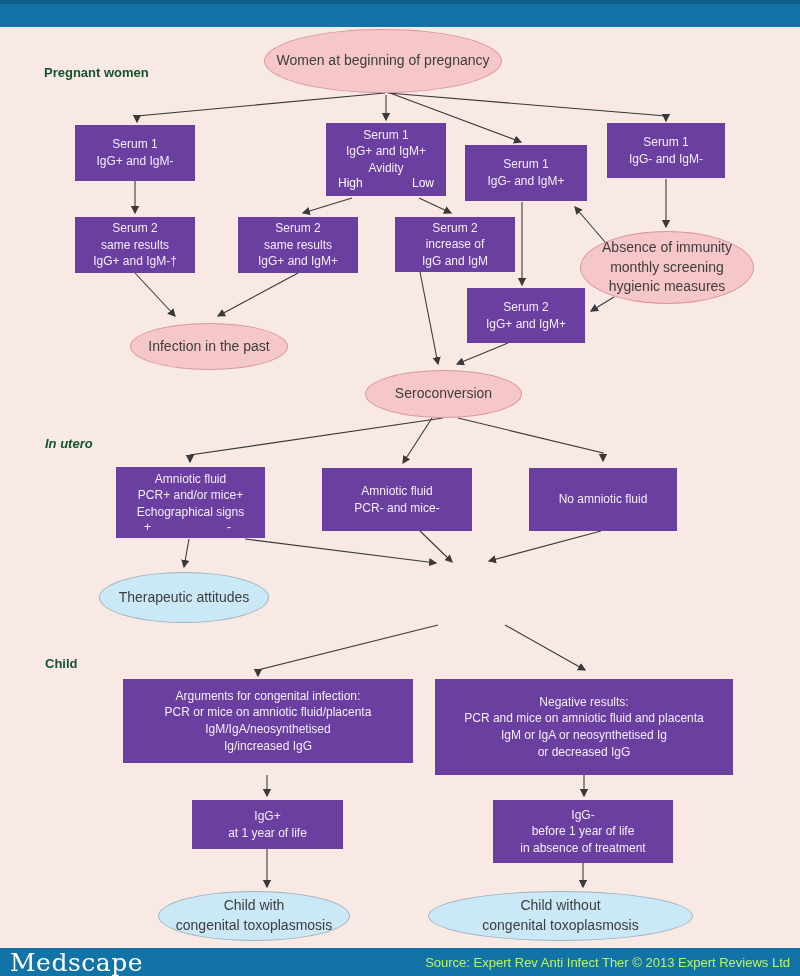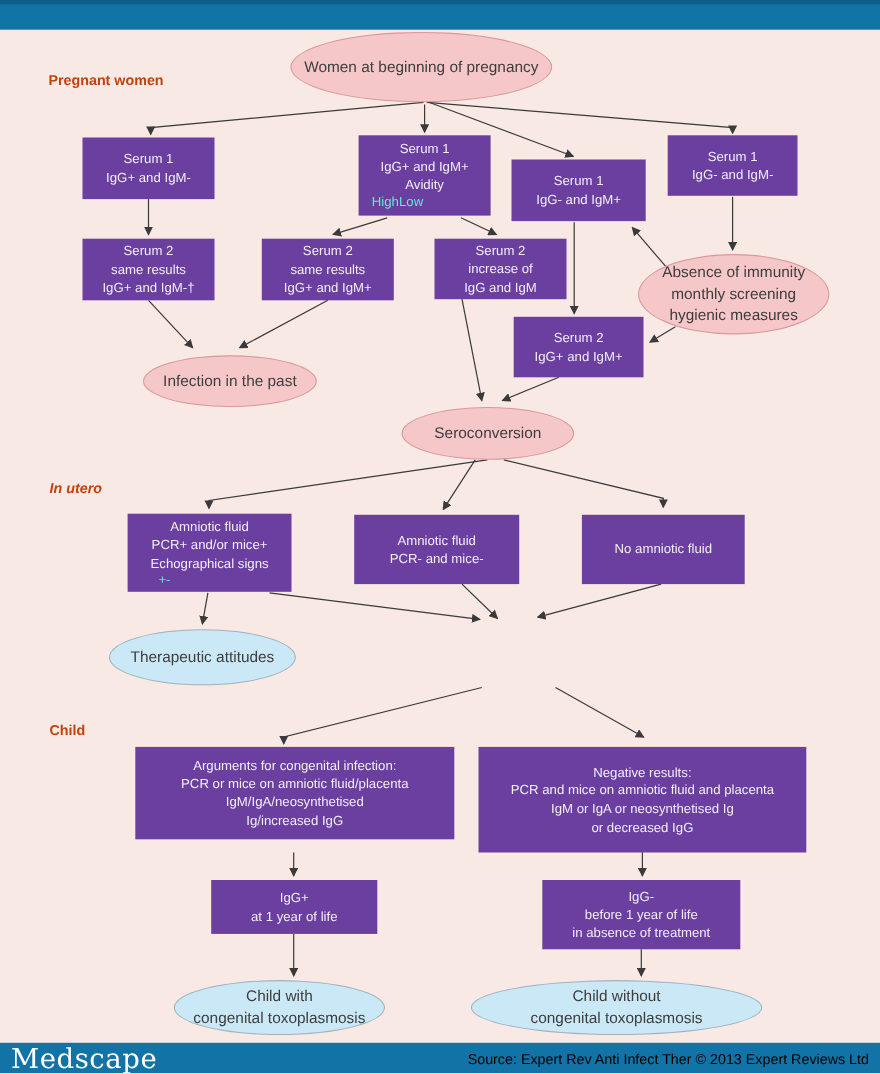--- a/index.html
+++ b/index.html
@@ -10,32 +10,32 @@
     color:#3d3d3d;
   }
   .bar{
     position:absolute;left:0;width:800px;background:#1173a6;
   }
   #topbar{top:0;height:27px;border-top:4px solid #0d5e88;box-sizing:border-box;}
   #botbar{top:948px;height:28px;display:flex;align-items:center;justify-content:space-between;box-sizing:border-box;padding:0 10px;}
   .brand{
     font-family:"DejaVu Serif",serif;font-size:25px;color:#ffffff;letter-spacing:0.5px;
   }
-  .source{font-size:13px;color:#000000;}
-  .seclabel{position:absolute;font-size:13px;font-weight:bold;color:#c2410c;}
+  .source{font-size:13px;color:#bef264;}
+  .seclabel{position:absolute;font-size:13px;font-weight:bold;color:#14532d;}
   .italic{font-style:italic;}
   .pbox{
     position:absolute;background:#6a3f9f;color:#f3edf8;
     display:flex;align-items:center;justify-content:center;text-align:center;
     font-size:12px;line-height:1.38;box-sizing:border-box;
   }
   .ntext{white-space:pre-line;}
   .subrow{
     position:absolute;left:0;right:0;bottom:4px;display:flex;
-    box-sizing:border-box;font-size:12px;color:#5eead4;
+    justify-content:space-between;box-sizing:border-box;font-size:12px;color:#ffffff;
   }
   .ellipse{
     position:absolute;border-radius:50%;
     display:flex;align-items:center;justify-content:center;text-align:center;
     font-size:14px;line-height:1.4;box-sizing:border-box;
   }
   .pink{background:#f6c7c9;border:1px solid #d9989c;}
   .blue{background:#cbe8f6;border:1px solid #9fb3bf;}
   #arrows{position:absolute;left:0;top:0;pointer-events:none;}
   .aline{stroke:#3a3a3a;stroke-width:1.1;fill:none;}

